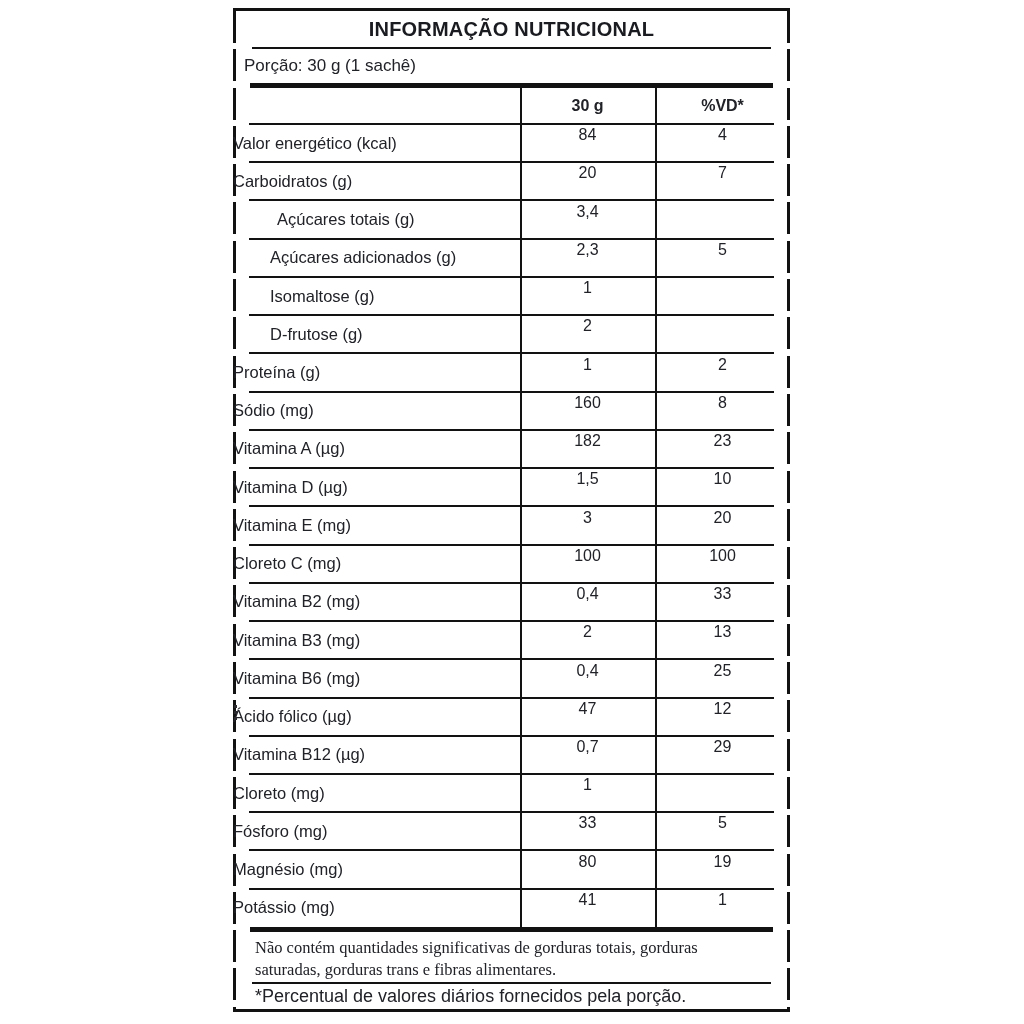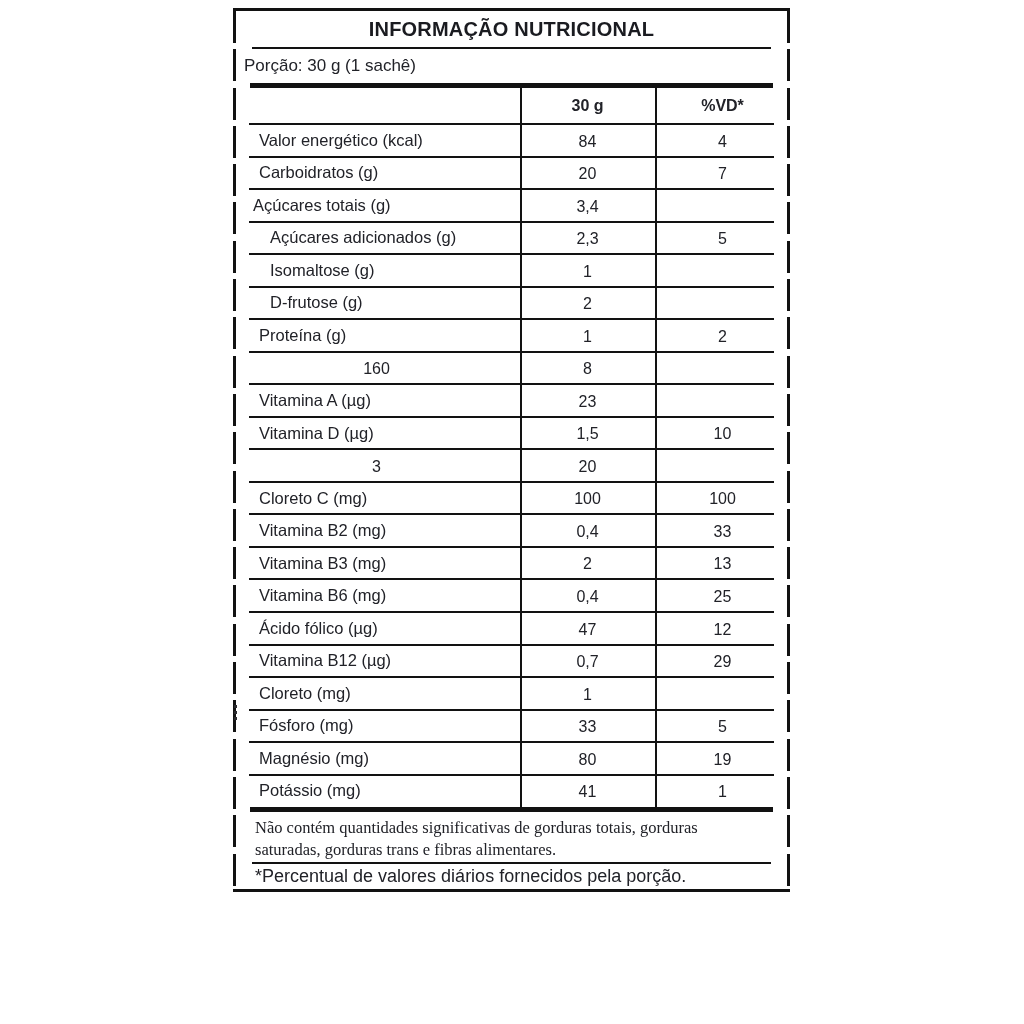--- a/index.html
+++ b/index.html
@@ -9,21 +9,21 @@
     height: 1024px;
     background: #ffffff;
     font-family: "Liberation Sans", "DejaVu Sans", sans-serif;
     color: #212228;
   }
   .label-sheet {
     position: absolute;
     left: 233px;
     top: 8px;
     width: 557px;
-    height: 884px;
+    height: 1004px;
     box-sizing: border-box;
     border-top: 3px solid #121212;
     border-bottom: 3px solid #121212;
     background: #ffffff;
     display: flex;
     flex-direction: column;
   }
   
   .edge {
     position: absolute;
@@ -95,29 +95,28 @@
     height: 2px;
     background: #121212;
     z-index: 1;
   }
   .trow:last-child::after { display: none; }
 
   .cell { display: flex; min-width: 0; }
   .cell.lbl {
     align-items: center;
     font-size: 16.5px;
-    padding-left: 26px;
-  }
-  .cell.ind1 { padding-left: 20px; }
+  }
+  .cell.ind1 { padding-left: 44px; }
   .cell.ind2 { padding-left: 37px; border-radius: 15px; }
   .cell.val {
     align-items: flex-end;
     justify-content: center;
     font-size: 16px;
-    padding-bottom: 6px;
+    padding-bottom: 18px;
   }
   .thead .cell.val {
     align-items: center;
     font-weight: bold;
     padding-bottom: 0;
   }
 
   .artifact-dots {
     position: absolute;
     left: 1px;
@@ -206,33 +205,36 @@
         <div class="cell lbl ind2">D-frutose (g)</div>
         <div class="cell val">2</div>
         <div class="cell val"></div>
       </div>
       <div class="trow">
         <div class="cell lbl ind0">Proteína (g)</div>
         <div class="cell val">1</div>
         <div class="cell val">2</div>
       </div>
       <div class="trow">
+        <div class="cell lbl ind0">Sódio (mg)</div>
         <div class="cell val">160</div>
         <div class="cell val">8</div>
       </div>
       <div class="trow">
         <div class="cell lbl ind0">Vitamina A (µg)</div>
+        <div class="cell val">182</div>
         <div class="cell val">23</div>
       </div>
       <div class="trow">
         <div class="cell lbl ind0">Vitamina D (µg)</div>
         <div class="cell val">1,5</div>
         <div class="cell val">10</div>
       </div>
       <div class="trow">
+        <div class="cell lbl ind0">Vitamina E (mg)</div>
         <div class="cell val">3</div>
         <div class="cell val">20</div>
       </div>
       <div class="trow">
         <div class="cell lbl ind0">Cloreto C (mg)</div>
         <div class="cell val">100</div>
         <div class="cell val">100</div>
       </div>
       <div class="trow">
         <div class="cell lbl ind0">Vitamina B2 (mg)</div>

